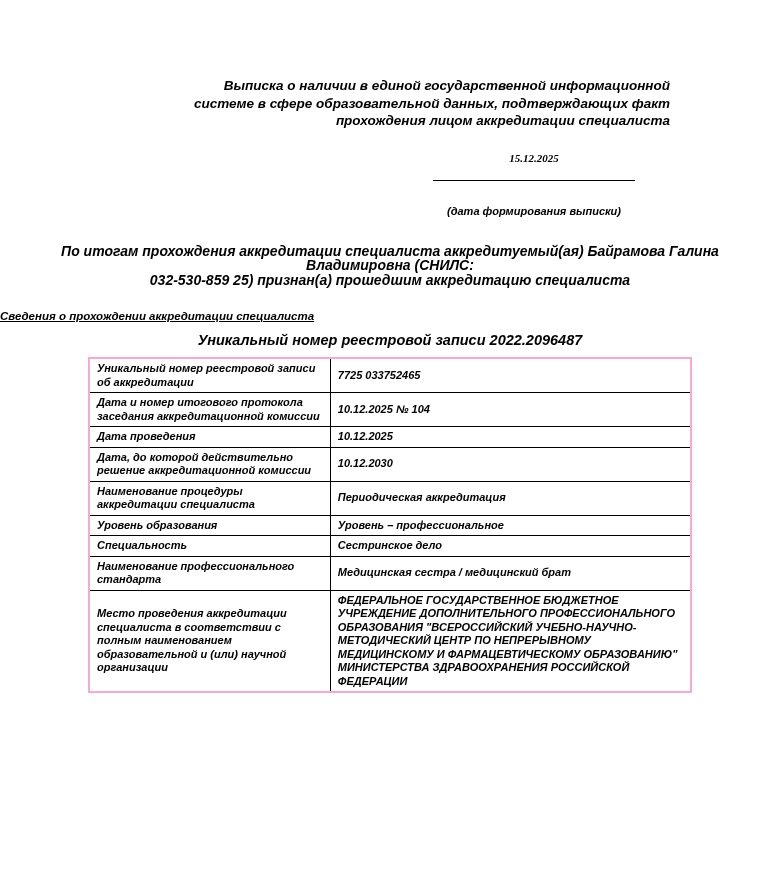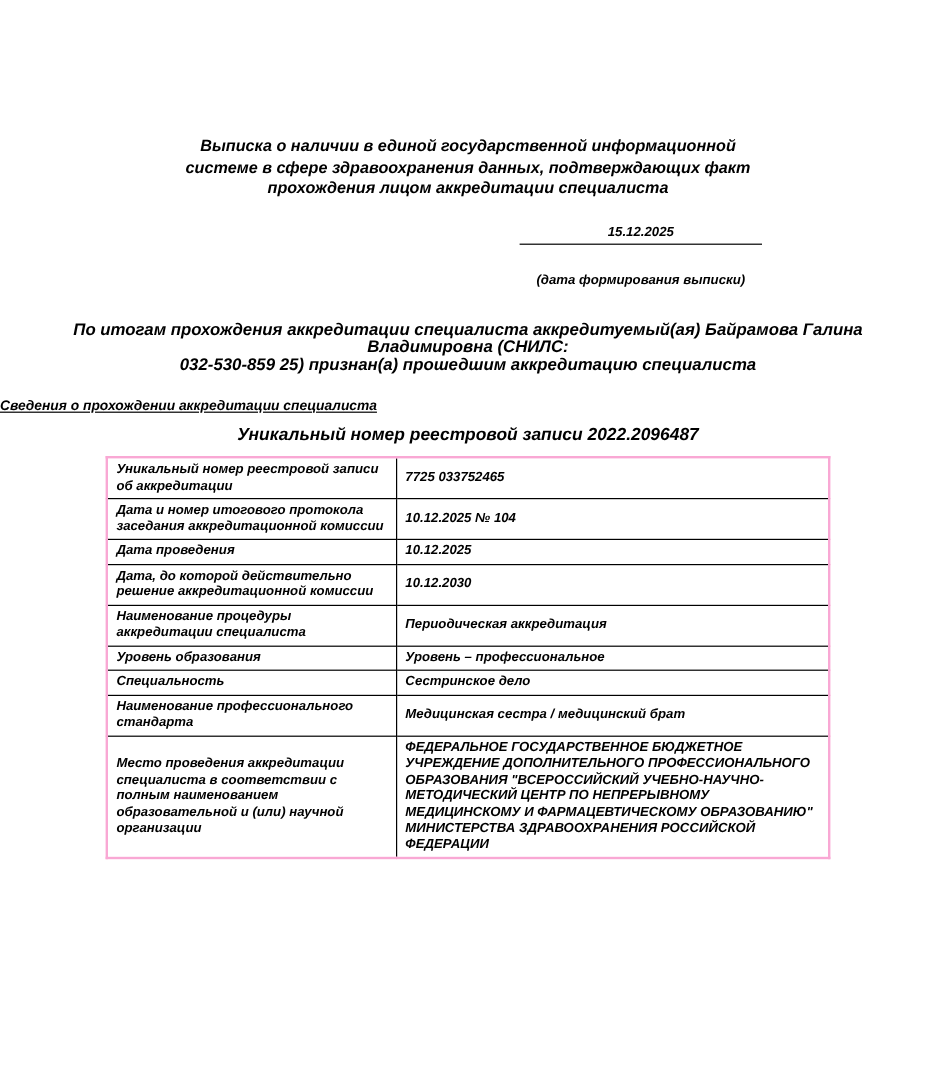--- a/index.html
+++ b/index.html
@@ -10,41 +10,42 @@
     color: #000000;
   }
   .page {
     position: relative;
     width: 780px;
     height: 890px;
     background: #ffffff;
     overflow: hidden;
   }
   .doc-title {
-    margin: 113px auto 0 auto;
+    margin: 77px auto 0 auto;
     width: 560px;
-    text-align: center;
+    text-align: right;
     font-size: 13.5px;
     font-weight: bold;
     font-style: italic;
     line-height: 17.5px;
   }
   .date-block {
     width: 202px;
     margin: 21px 145px 0 auto;
     text-align: center;
     font-size: 11px;
     font-weight: bold;
     font-style: italic;
   }
   .date-value {
     display: block;
-    padding-bottom: 2px;
+    padding-bottom: 15px;
     border-bottom: 1.5px solid #000000;
     line-height: 14px;
+    font-family: Liberation Serif, serif;
   }
   .date-caption {
     display: block;
     padding-top: 1px;
     line-height: 14px;
     margin-top: 22px;
   }
   .intro {
     margin: 26px auto 0 auto;
     width: 680px;
@@ -89,21 +90,21 @@
   td.label-cell { width: 242px; }
   td.value-cell { width: 362px; padding-left: 9px; }
 </style>
 </head>
 <body>
 
 <div class="page">
 
   <div class="doc-title">
     <div>Выписка о наличии в единой государственной информационной</div>
-    <div>системе в сфере здравоохранения данных, подтверждающих факт</div>
+    <div>системе в сфере образовательной данных, подтверждающих факт</div>
     <div>прохождения лицом аккредитации специалиста</div>
   </div>
 
   <div class="date-block">
     <span class="date-value">15.12.2025</span>
     <span class="date-caption">(дата формирования выписки)</span>
   </div>
 
   <div class="intro">
     <div>По итогам прохождения аккредитации специалиста аккредитуемый(ая) Байрамова Галина Владимировна (СНИЛС:</div>

